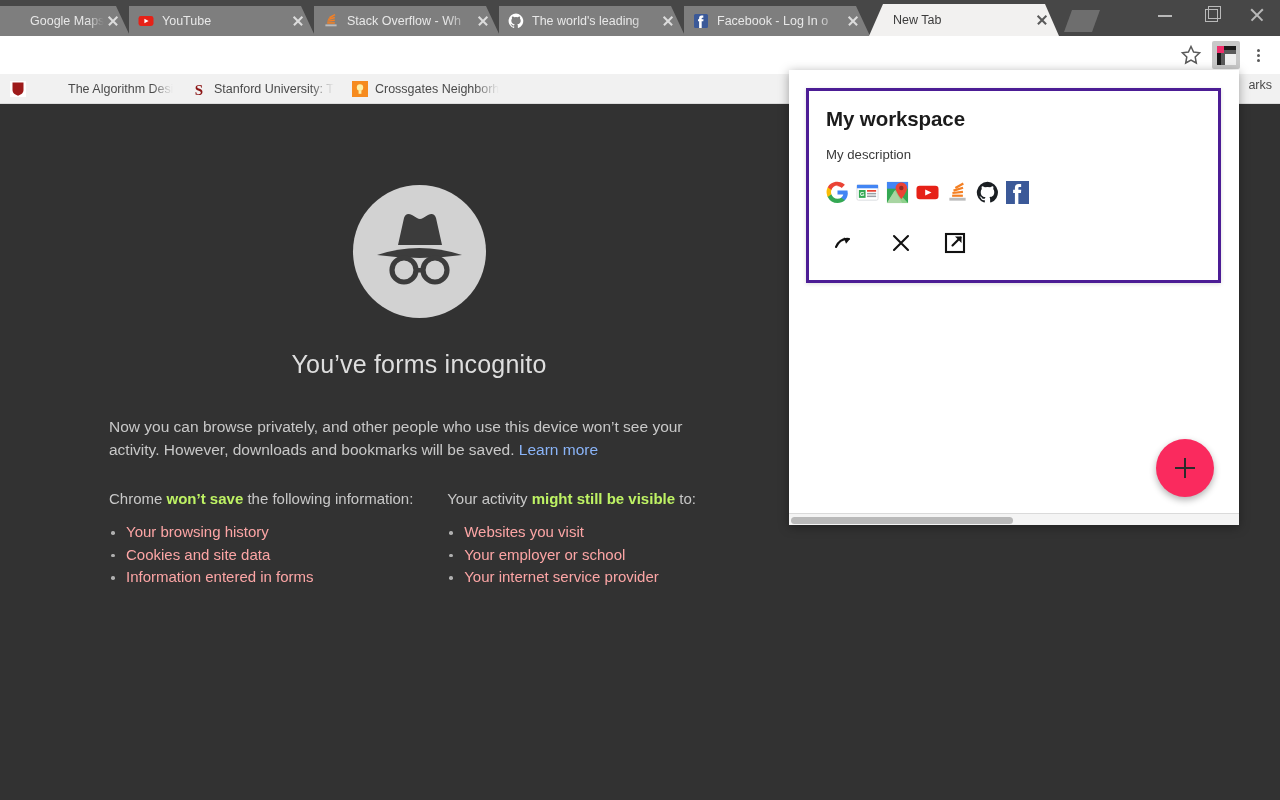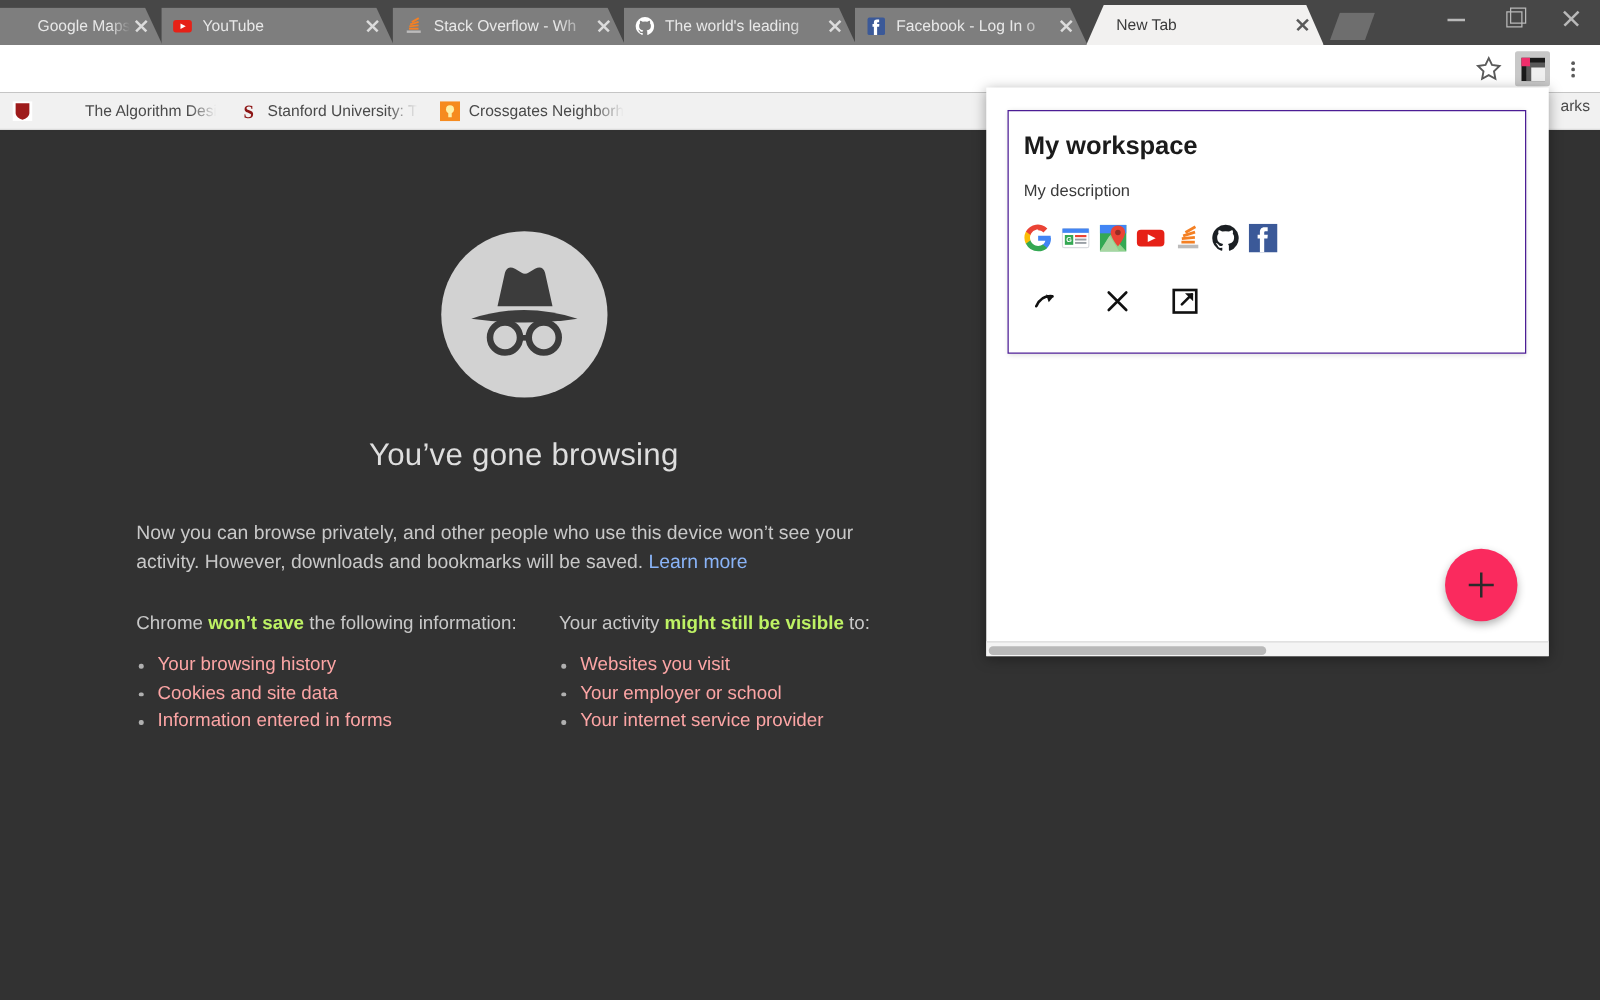--- a/index.html
+++ b/index.html
@@ -184,23 +184,23 @@
     position: absolute; left: 789px; top: 70px;
     width: 450px; height: 455px;
     background: #ffffff;
     box-shadow: 0 2px 10px rgba(0,0,0,.35);
     overflow: hidden;
   }
   .ws-card {
     position: absolute; left: 17px; top: 18px;
     width: 415px; height: 195px;
     background: #fff;
-    border: 1px solid #4c1d95;
+    border: 3px solid #4c1d95;
     box-shadow: 0 1px 4px rgba(0,0,0,.14);
-    padding: 16px 12px;
+    padding: 16px 17px;
   }
   .ws-title {
     font-size: 20.5px; font-weight: 700; color: #1b1b1b;
     letter-spacing: -.1px;
   }
   .ws-desc { font-size: 13.2px; color: #3a3a3a; margin-top: 16px; }
   .ws-favs { display: flex; align-items: center; gap: 7px; margin-top: 19px; }
   .fav { width: 23px; height: 23px; position: relative; flex: 0 0 23px; }
   .ws-actions { display: flex; align-items: center; margin-top: 25px; }
   .act { width: 28px; height: 28px; position: relative; }
@@ -373,21 +373,21 @@
           <g fill="#3c3c3c">
             <path d="M45 60 L51 33 q2-6 8-3 l5 3 q3 2 6 0 l5-3 q6-3 8 3 l6 27 z"></path>
             <path d="M24 70 q42-14 85 0 q-42 6-85 0z"></path>
             <circle cx="51" cy="85" r="12" fill="none" stroke="#3c3c3c" stroke-width="5.2"></circle>
             <circle cx="82" cy="85" r="12" fill="none" stroke="#3c3c3c" stroke-width="5.2"></circle>
             <rect x="62" y="83" width="9" height="4.5"></rect>
           </g>
         </svg>
       </div>
 
-      <div class="incog-title">You’ve gone browsing</div>
+      <div class="incog-title">You’ve forms incognito</div>
 
       <div class="incog-para">
         <span>Now you can browse privately, and other people who use this device won’t see your activity. However, downloads and bookmarks will be saved.</span>
         <a href="#" class="learn-more">Learn more</a>
       </div>
 
       <div class="cols">
         <div class="col">
           <div class="col-head">
             <span>Chrome </span><b>won’t save</b><span> the following information:</span>

